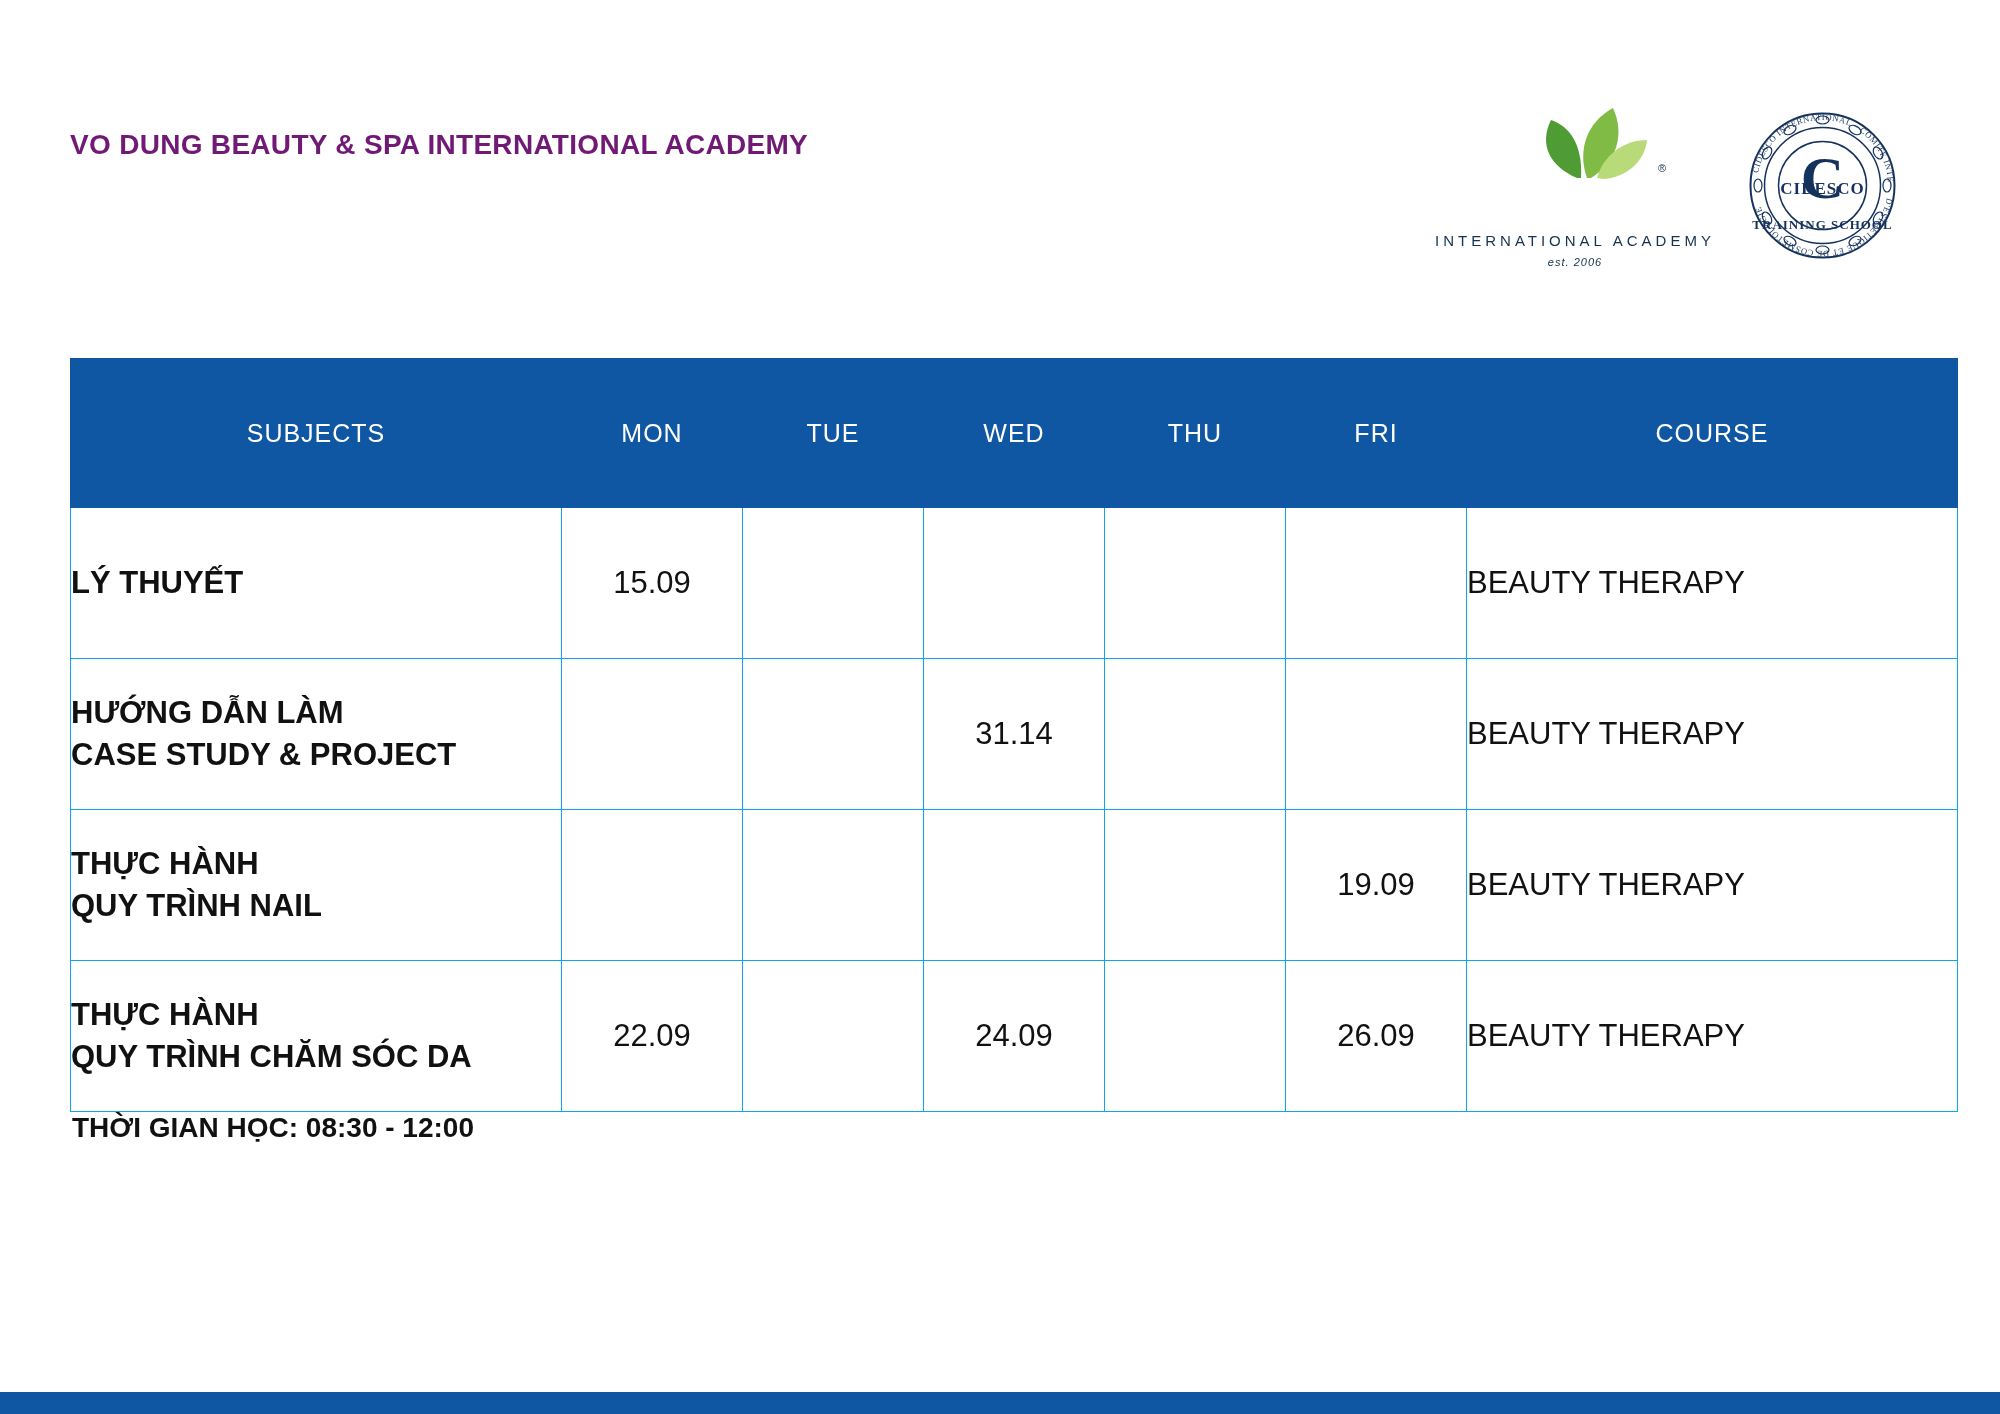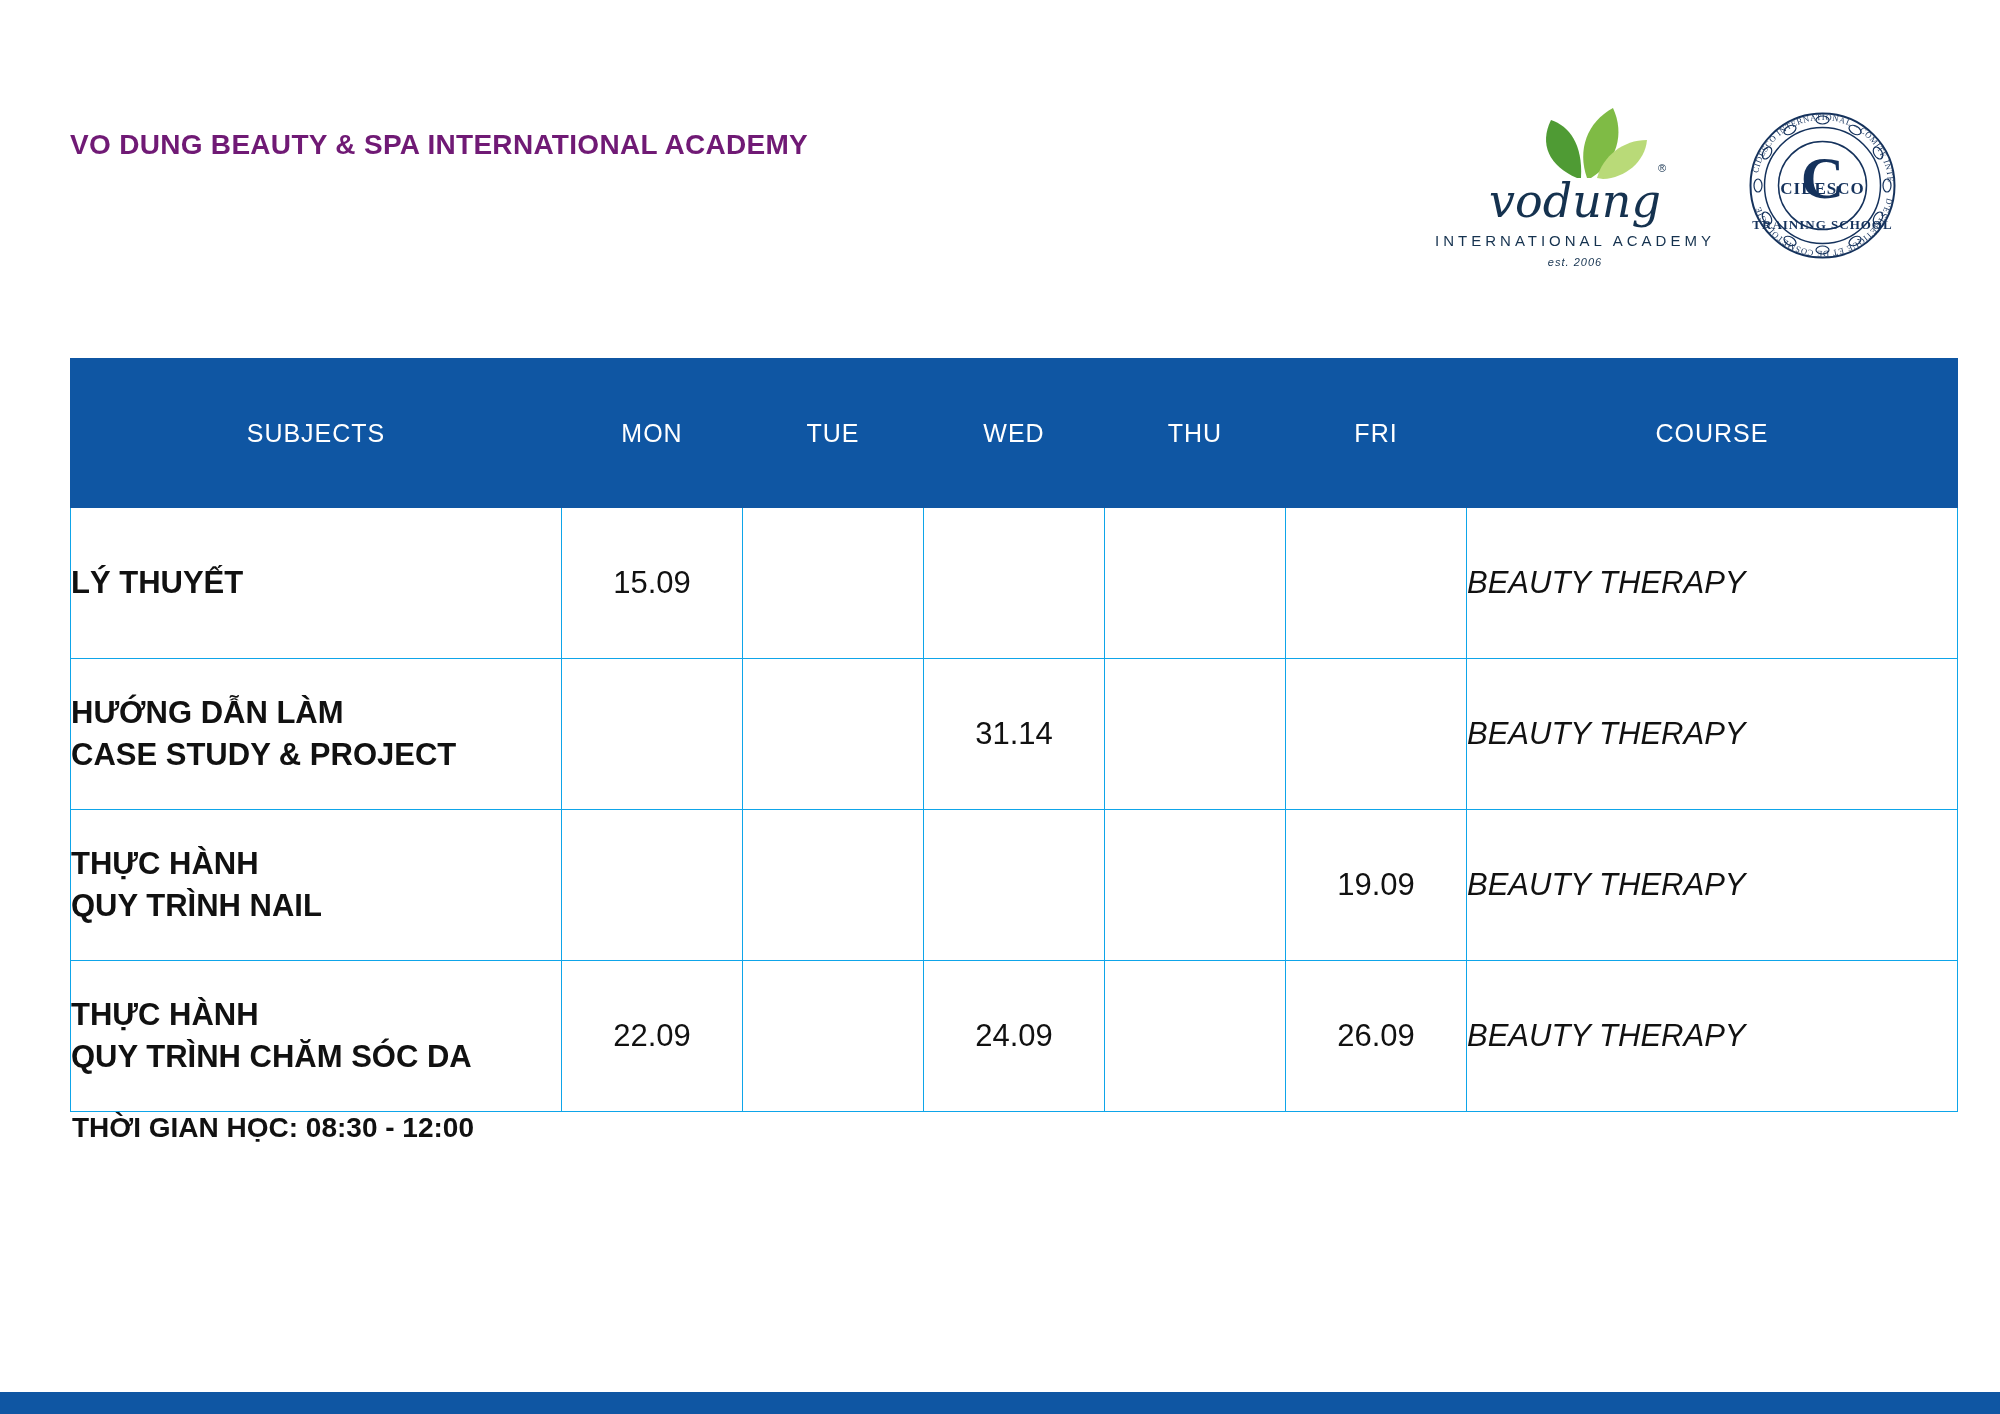--- a/index.html
+++ b/index.html
@@ -148,21 +148,20 @@
     font-weight: bold;
     line-height: 1.35;
     text-align: left;
   }
   .cell-date {
     text-align: center;
   }
   .cell-course {
     padding-left: 18px;
     text-align: left;
-    font-style: italic;
   }
   .subject-line { display: block; }
 
   
   .study-time {
     position: absolute;
     left: 72px;
     top: 1112px;
     font-size: 28px;
     font-weight: bold;
@@ -189,21 +188,20 @@
 <div class="logos">
 
   <div class="vodung-logo">
     <div class="leaf-mark">
       <svg width="130" height="80" viewBox="0 0 130 80" xmlns="http://www.w3.org/2000/svg">
         <path d="M52 78 C24 66, 14 44, 26 20 C44 26, 58 44, 56 78 Z" fill="#4f9b34"></path>
         <path d="M62 78 C52 50, 62 22, 88 8 C100 34, 92 62, 66 78 Z" fill="#7fbb45"></path>
         <path d="M72 78 C78 56, 98 40, 122 40 C120 62, 100 78, 78 79 Z" fill="#b9da78"></path>
       </svg>
     </div>
-    <div class="vodung-script">vodung</div>
     <div class="vodung-reg">®</div>
     <div class="vodung-sub">INTERNATIONAL ACADEMY</div>
     <div class="vodung-est">est. 2006</div>
   </div>
 
   <div class="cidesco-logo">
     <svg width="175" height="175" viewBox="0 0 175 175" xmlns="http://www.w3.org/2000/svg">
       <defs>
         <path id="outerArc" d="M 87.5,16 A 71.5,71.5 0 1 1 87.4,16"></path>
         <path id="topArc" d="M 22,87.5 A 65.5,65.5 0 0 1 153,87.5"></path>

